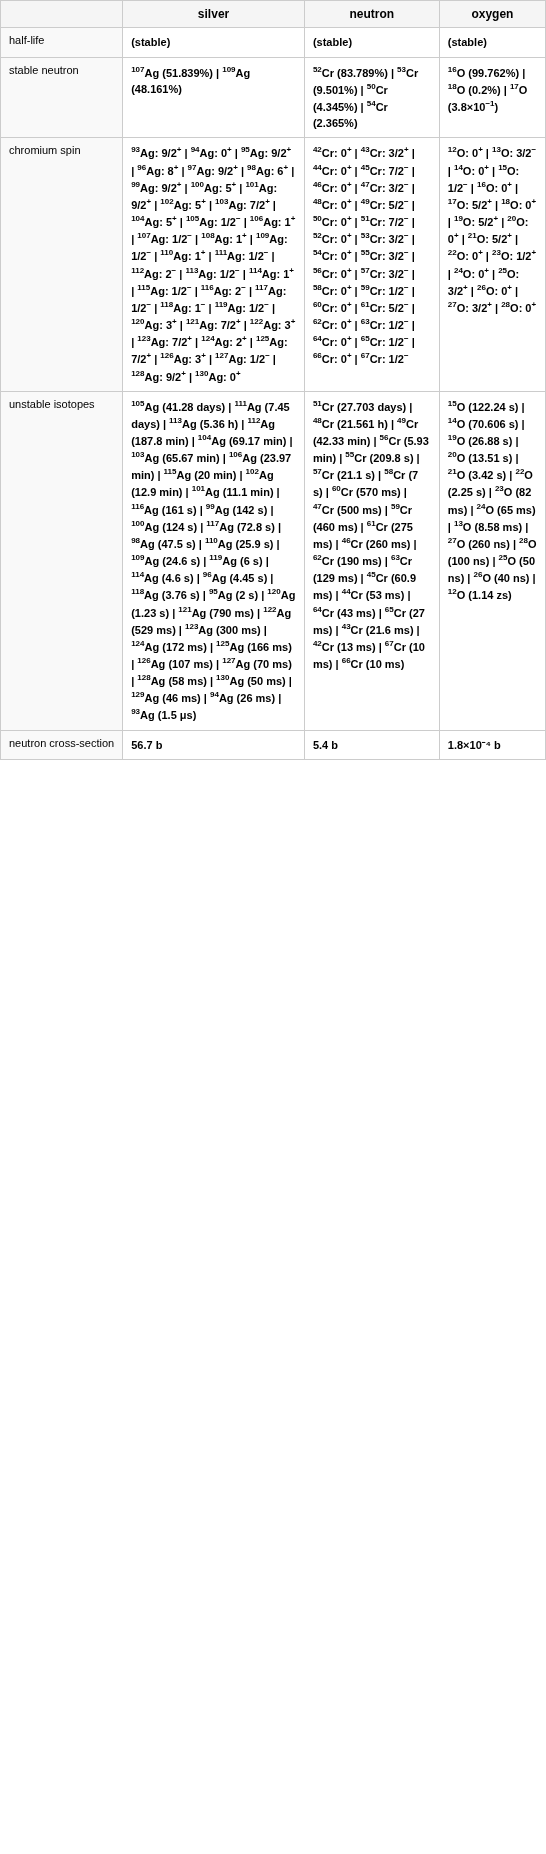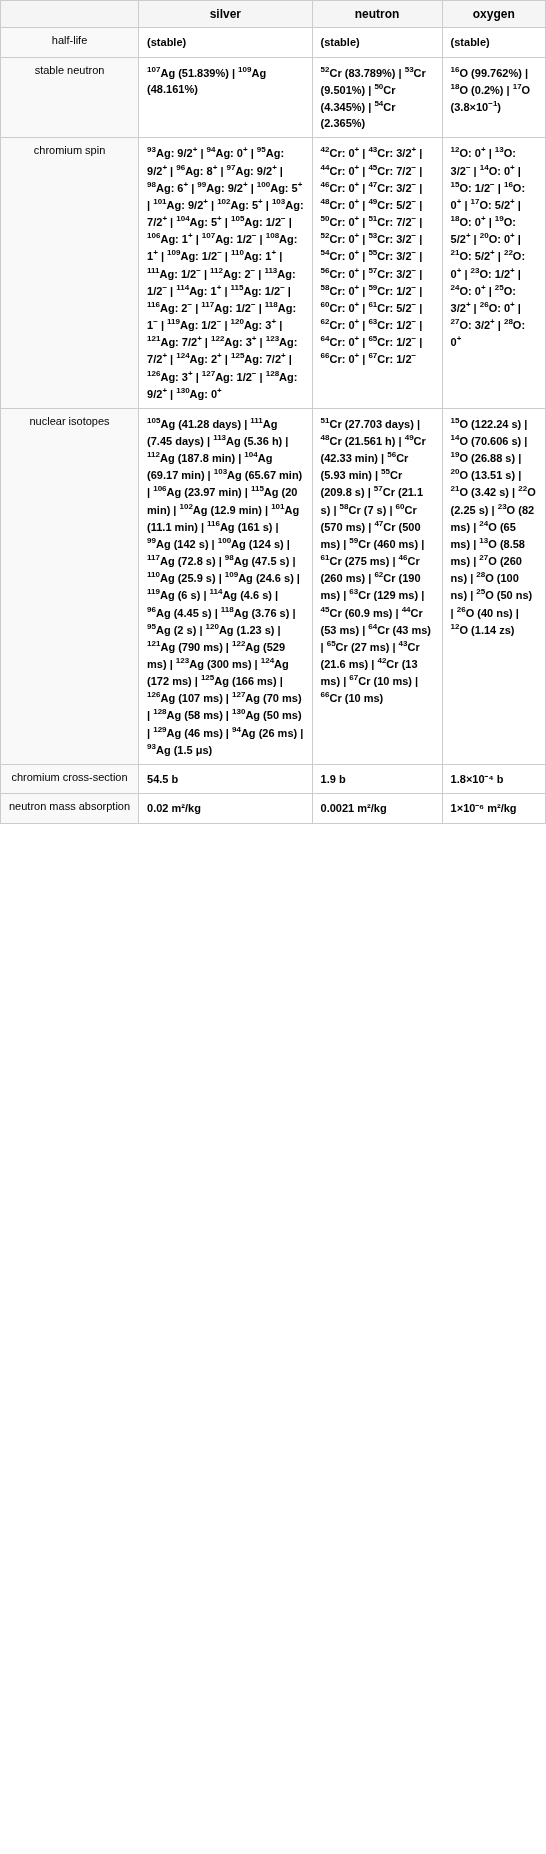--- a/index.html
+++ b/index.html
@@ -19,21 +19,21 @@
       vertical-align: top;
       font-weight: bold;
     }
     th {
       text-align: center;
       font-weight: bold;
       background: #f5f5f5;
     }
     .row-label {
       font-weight: normal;
-      text-align: center;
+      text-align: left;
       background: #f9f9f9;
       white-space: nowrap;
       font-size: 11px;
     }
     .cell-content {
       font-size: 11px;
       line-height: 1.5;
     }
     sup { font-size: 8px; }
   </style>
@@ -66,33 +66,27 @@
     </tr>
 
     <tr>
       <td class="row-label">chromium spin</td>
       <td class="cell-content"><sup>93</sup>Ag: 9/2<sup>+</sup> | <sup>94</sup>Ag: 0<sup>+</sup> | <sup>95</sup>Ag: 9/2<sup>+</sup> | <sup>96</sup>Ag: 8<sup>+</sup> | <sup>97</sup>Ag: 9/2<sup>+</sup> | <sup>98</sup>Ag: 6<sup>+</sup> | <sup>99</sup>Ag: 9/2<sup>+</sup> | <sup>100</sup>Ag: 5<sup>+</sup> | <sup>101</sup>Ag: 9/2<sup>+</sup> | <sup>102</sup>Ag: 5<sup>+</sup> | <sup>103</sup>Ag: 7/2<sup>+</sup> | <sup>104</sup>Ag: 5<sup>+</sup> | <sup>105</sup>Ag: 1/2<sup>−</sup> | <sup>106</sup>Ag: 1<sup>+</sup> | <sup>107</sup>Ag: 1/2<sup>−</sup> | <sup>108</sup>Ag: 1<sup>+</sup> | <sup>109</sup>Ag: 1/2<sup>−</sup> | <sup>110</sup>Ag: 1<sup>+</sup> | <sup>111</sup>Ag: 1/2<sup>−</sup> | <sup>112</sup>Ag: 2<sup>−</sup> | <sup>113</sup>Ag: 1/2<sup>−</sup> | <sup>114</sup>Ag: 1<sup>+</sup> | <sup>115</sup>Ag: 1/2<sup>−</sup> | <sup>116</sup>Ag: 2<sup>−</sup> | <sup>117</sup>Ag: 1/2<sup>−</sup> | <sup>118</sup>Ag: 1<sup>−</sup> | <sup>119</sup>Ag: 1/2<sup>−</sup> | <sup>120</sup>Ag: 3<sup>+</sup> | <sup>121</sup>Ag: 7/2<sup>+</sup> | <sup>122</sup>Ag: 3<sup>+</sup> | <sup>123</sup>Ag: 7/2<sup>+</sup> | <sup>124</sup>Ag: 2<sup>+</sup> | <sup>125</sup>Ag: 7/2<sup>+</sup> | <sup>126</sup>Ag: 3<sup>+</sup> | <sup>127</sup>Ag: 1/2<sup>−</sup> | <sup>128</sup>Ag: 9/2<sup>+</sup> | <sup>130</sup>Ag: 0<sup>+</sup></td>
       <td class="cell-content"><sup>42</sup>Cr: 0<sup>+</sup> | <sup>43</sup>Cr: 3/2<sup>+</sup> | <sup>44</sup>Cr: 0<sup>+</sup> | <sup>45</sup>Cr: 7/2<sup>−</sup> | <sup>46</sup>Cr: 0<sup>+</sup> | <sup>47</sup>Cr: 3/2<sup>−</sup> | <sup>48</sup>Cr: 0<sup>+</sup> | <sup>49</sup>Cr: 5/2<sup>−</sup> | <sup>50</sup>Cr: 0<sup>+</sup> | <sup>51</sup>Cr: 7/2<sup>−</sup> | <sup>52</sup>Cr: 0<sup>+</sup> | <sup>53</sup>Cr: 3/2<sup>−</sup> | <sup>54</sup>Cr: 0<sup>+</sup> | <sup>55</sup>Cr: 3/2<sup>−</sup> | <sup>56</sup>Cr: 0<sup>+</sup> | <sup>57</sup>Cr: 3/2<sup>−</sup> | <sup>58</sup>Cr: 0<sup>+</sup> | <sup>59</sup>Cr: 1/2<sup>−</sup> | <sup>60</sup>Cr: 0<sup>+</sup> | <sup>61</sup>Cr: 5/2<sup>−</sup> | <sup>62</sup>Cr: 0<sup>+</sup> | <sup>63</sup>Cr: 1/2<sup>−</sup> | <sup>64</sup>Cr: 0<sup>+</sup> | <sup>65</sup>Cr: 1/2<sup>−</sup> | <sup>66</sup>Cr: 0<sup>+</sup> | <sup>67</sup>Cr: 1/2<sup>−</sup></td>
       <td class="cell-content"><sup>12</sup>O: 0<sup>+</sup> | <sup>13</sup>O: 3/2<sup>−</sup> | <sup>14</sup>O: 0<sup>+</sup> | <sup>15</sup>O: 1/2<sup>−</sup> | <sup>16</sup>O: 0<sup>+</sup> | <sup>17</sup>O: 5/2<sup>+</sup> | <sup>18</sup>O: 0<sup>+</sup> | <sup>19</sup>O: 5/2<sup>+</sup> | <sup>20</sup>O: 0<sup>+</sup> | <sup>21</sup>O: 5/2<sup>+</sup> | <sup>22</sup>O: 0<sup>+</sup> | <sup>23</sup>O: 1/2<sup>+</sup> | <sup>24</sup>O: 0<sup>+</sup> | <sup>25</sup>O: 3/2<sup>+</sup> | <sup>26</sup>O: 0<sup>+</sup> | <sup>27</sup>O: 3/2<sup>+</sup> | <sup>28</sup>O: 0<sup>+</sup></td>
     </tr>
 
     <tr>
-      <td class="row-label">nuclear isotopes</td>
+      <td class="row-label">unstable isotopes</td>
       <td class="cell-content"><sup>105</sup>Ag (41.28 days) | <sup>111</sup>Ag (7.45 days) | <sup>113</sup>Ag (5.36 h) | <sup>112</sup>Ag (187.8 min) | <sup>104</sup>Ag (69.17 min) | <sup>103</sup>Ag (65.67 min) | <sup>106</sup>Ag (23.97 min) | <sup>115</sup>Ag (20 min) | <sup>102</sup>Ag (12.9 min) | <sup>101</sup>Ag (11.1 min) | <sup>116</sup>Ag (161 s) | <sup>99</sup>Ag (142 s) | <sup>100</sup>Ag (124 s) | <sup>117</sup>Ag (72.8 s) | <sup>98</sup>Ag (47.5 s) | <sup>110</sup>Ag (25.9 s) | <sup>109</sup>Ag (24.6 s) | <sup>119</sup>Ag (6 s) | <sup>114</sup>Ag (4.6 s) | <sup>96</sup>Ag (4.45 s) | <sup>118</sup>Ag (3.76 s) | <sup>95</sup>Ag (2 s) | <sup>120</sup>Ag (1.23 s) | <sup>121</sup>Ag (790 ms) | <sup>122</sup>Ag (529 ms) | <sup>123</sup>Ag (300 ms) | <sup>124</sup>Ag (172 ms) | <sup>125</sup>Ag (166 ms) | <sup>126</sup>Ag (107 ms) | <sup>127</sup>Ag (70 ms) | <sup>128</sup>Ag (58 ms) | <sup>130</sup>Ag (50 ms) | <sup>129</sup>Ag (46 ms) | <sup>94</sup>Ag (26 ms) | <sup>93</sup>Ag (1.5 μs)</td>
       <td class="cell-content"><sup>51</sup>Cr (27.703 days) | <sup>48</sup>Cr (21.561 h) | <sup>49</sup>Cr (42.33 min) | <sup>56</sup>Cr (5.93 min) | <sup>55</sup>Cr (209.8 s) | <sup>57</sup>Cr (21.1 s) | <sup>58</sup>Cr (7 s) | <sup>60</sup>Cr (570 ms) | <sup>47</sup>Cr (500 ms) | <sup>59</sup>Cr (460 ms) | <sup>61</sup>Cr (275 ms) | <sup>46</sup>Cr (260 ms) | <sup>62</sup>Cr (190 ms) | <sup>63</sup>Cr (129 ms) | <sup>45</sup>Cr (60.9 ms) | <sup>44</sup>Cr (53 ms) | <sup>64</sup>Cr (43 ms) | <sup>65</sup>Cr (27 ms) | <sup>43</sup>Cr (21.6 ms) | <sup>42</sup>Cr (13 ms) | <sup>67</sup>Cr (10 ms) | <sup>66</sup>Cr (10 ms)</td>
       <td class="cell-content"><sup>15</sup>O (122.24 s) | <sup>14</sup>O (70.606 s) | <sup>19</sup>O (26.88 s) | <sup>20</sup>O (13.51 s) | <sup>21</sup>O (3.42 s) | <sup>22</sup>O (2.25 s) | <sup>23</sup>O (82 ms) | <sup>24</sup>O (65 ms) | <sup>13</sup>O (8.58 ms) | <sup>27</sup>O (260 ns) | <sup>28</sup>O (100 ns) | <sup>25</sup>O (50 ns) | <sup>26</sup>O (40 ns) | <sup>12</sup>O (1.14 zs)</td>
     </tr>
 
     <tr>
-      <td class="row-label">chromium cross-section</td>
-      <td class="cell-content">54.5 b</td>
-      <td class="cell-content">1.9 b</td>
+      <td class="row-label">neutron cross-section</td>
+      <td class="cell-content">56.7 b</td>
+      <td class="cell-content">5.4 b</td>
       <td class="cell-content">1.8×10⁻⁴ b</td>
     </tr>
 
-    <tr>
-      <td class="row-label">neutron mass absorption</td>
-      <td class="cell-content">0.02 m²/kg</td>
-      <td class="cell-content">0.0021 m²/kg</td>
-      <td class="cell-content">1×10⁻⁶ m²/kg</td>
-    </tr>
   </tbody>
 </table>
 
 </body></html>

